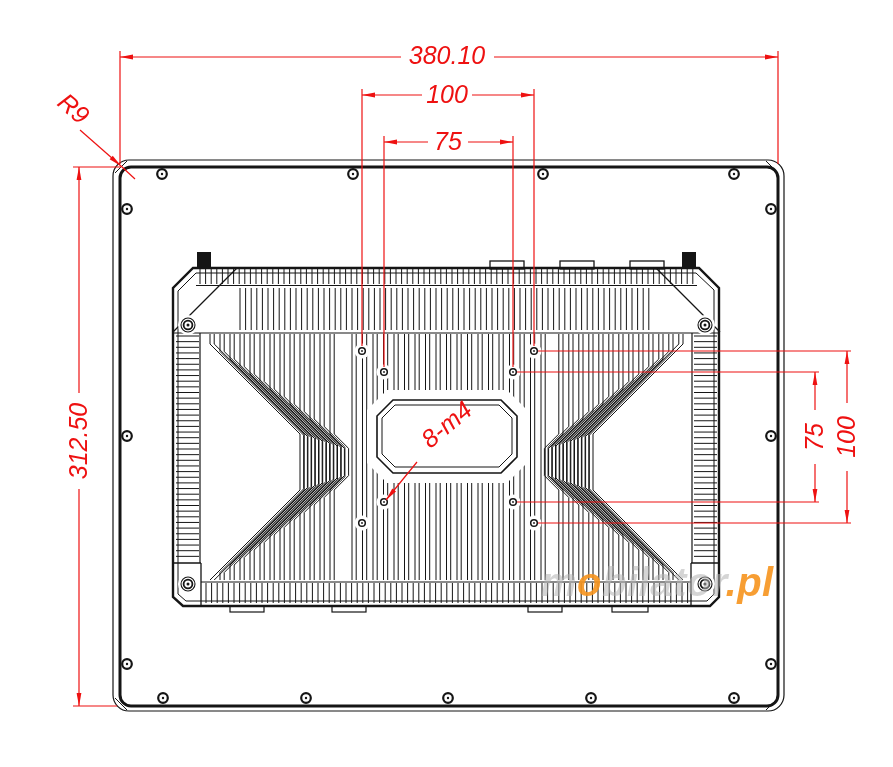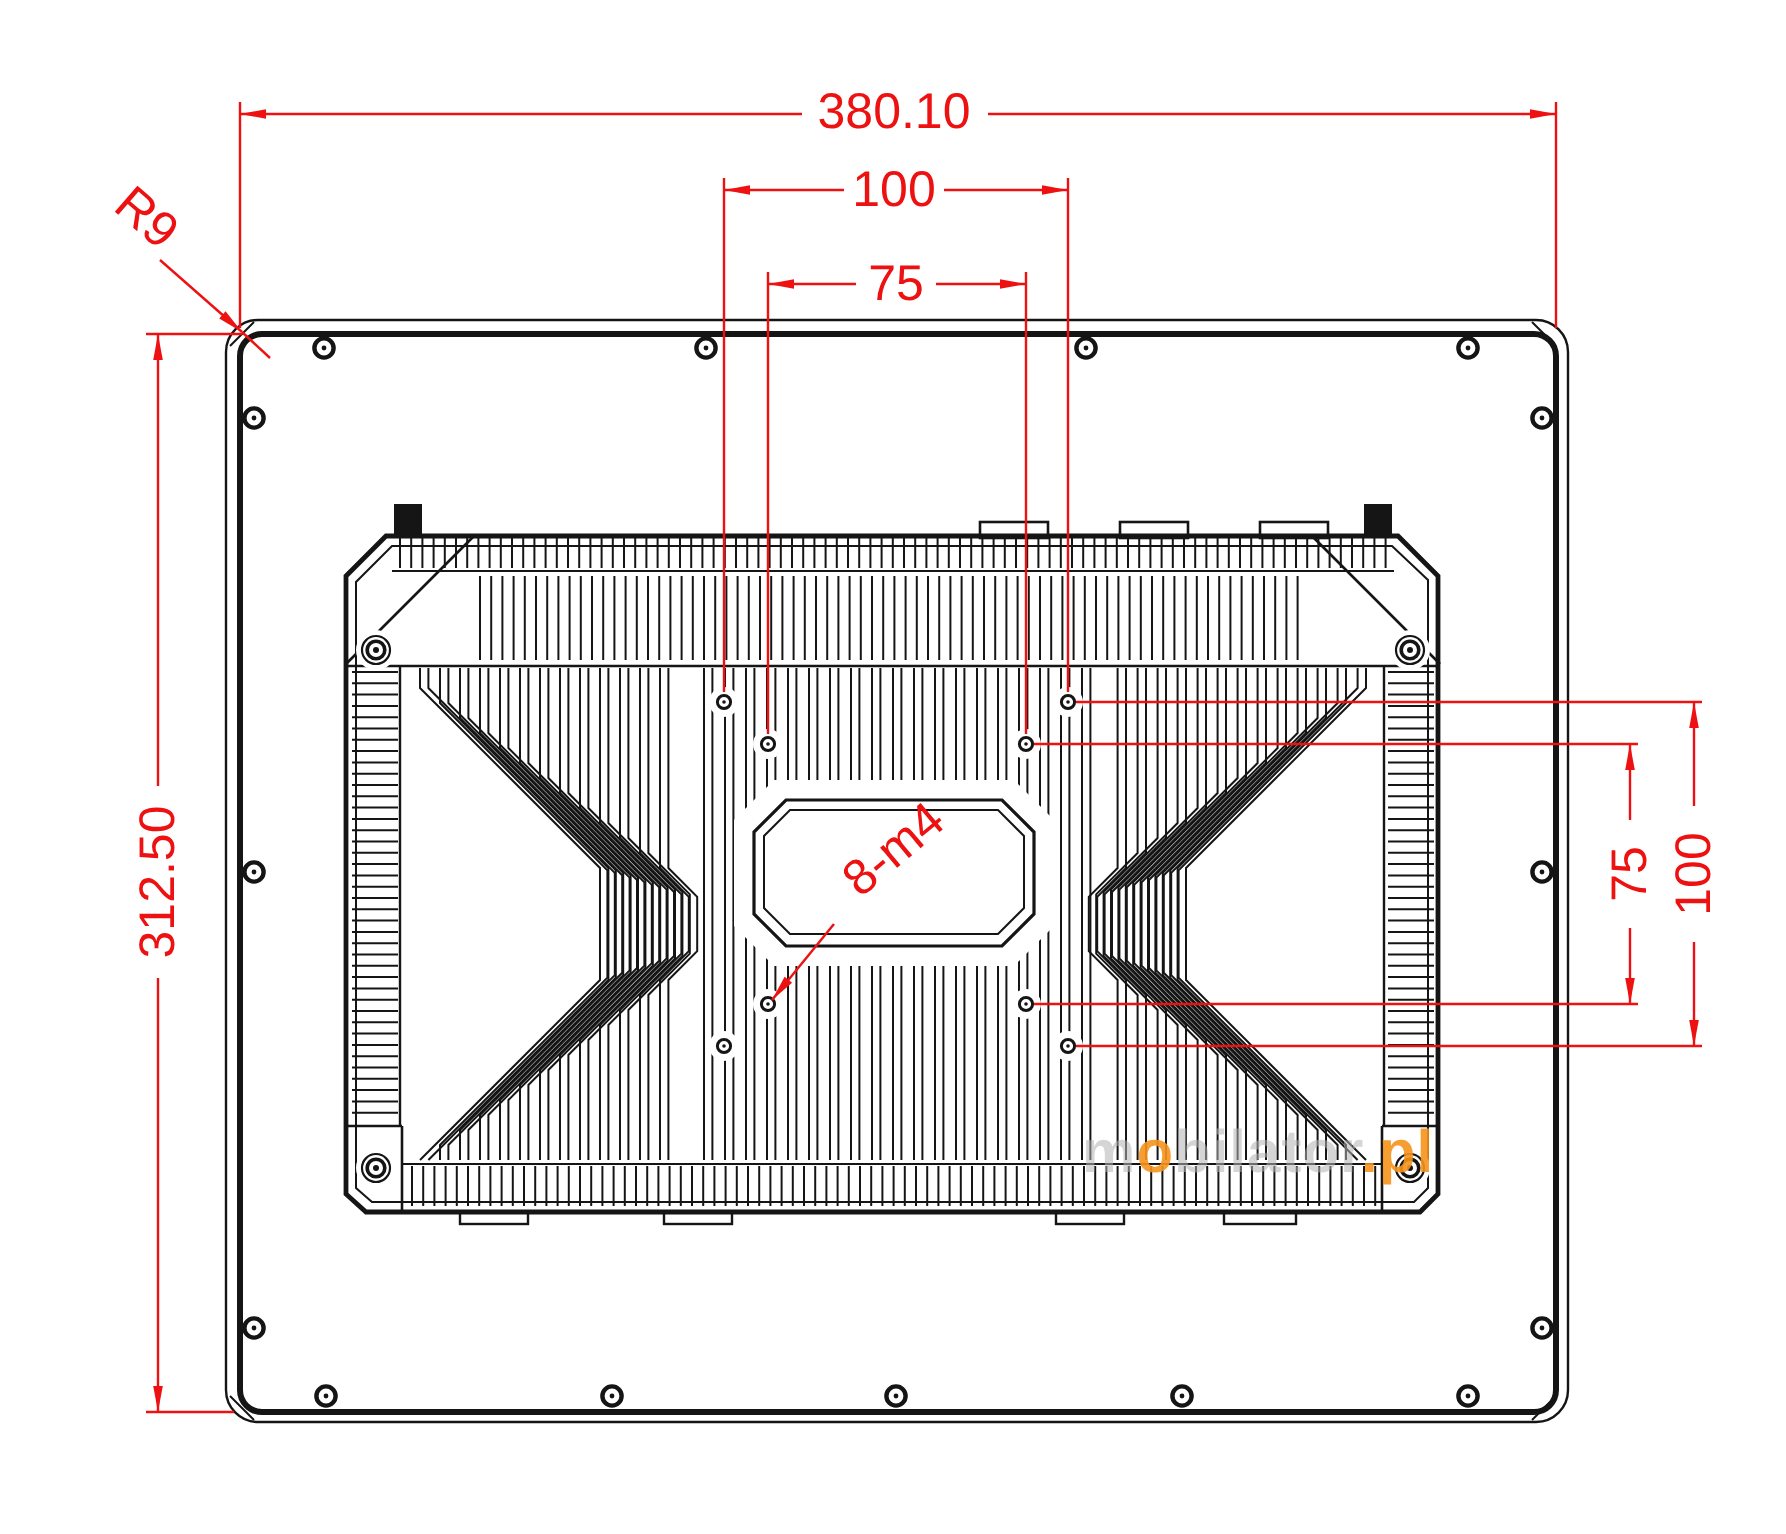--- a/index.html
+++ b/index.html
@@ -8,33 +8,34 @@
     --wm-gray:#b4b4b4;
     --wm-orange:#f7941d;
   }
   html,body{margin:0;padding:0;background:#ffffff;}
   #canvas{
     position:relative;
     width:893px;height:767px;
     background:#ffffff;
     font-family:"Liberation Sans",sans-serif;
     overflow:hidden;
+    font-style:italic;
   }
   svg{position:absolute;left:0;top:0;}
   .ink{stroke:var(--ink);fill:none;}
   .dimtxt{
     fill:var(--red);
     font-family:"Liberation Sans",sans-serif;
     font-size:25px;
     text-anchor:middle;
   }
   #watermark{
     position:absolute;
     left:541px;top:560px;
-    font-size:30px;
+    font-size:40px;
     font-weight:700;
     letter-spacing:0.5px;
     white-space:nowrap;
     user-select:none;
   }
   #watermark .wm-gray{color:var(--wm-gray);opacity:0.55;}
   #watermark .wm-orange{color:var(--wm-orange);opacity:0.9;}
 </style>
 </head>
 <body>

